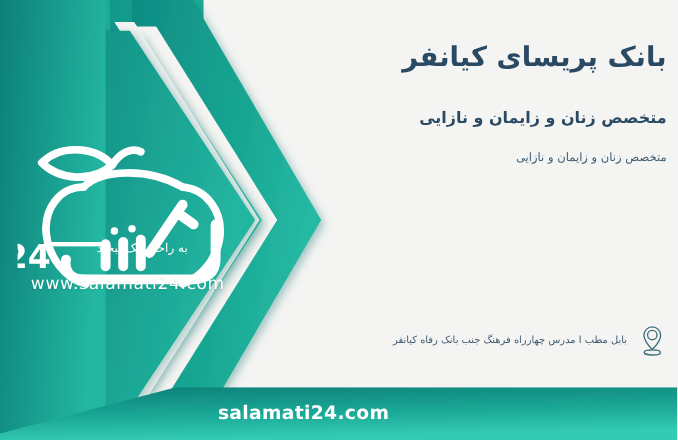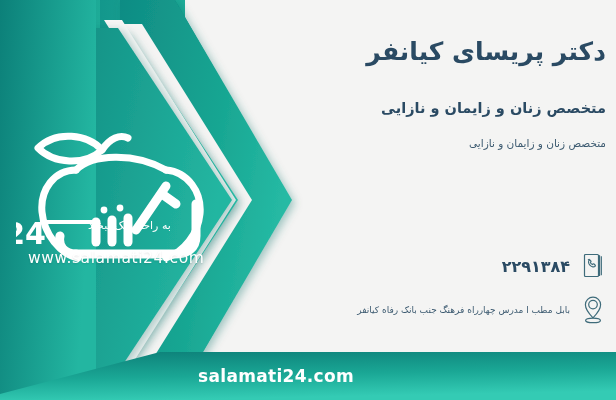--- a/index.html
+++ b/index.html
@@ -229,42 +229,26 @@
       </g>
     </svg>
   </div>
 
   <div class="logo-tagline">به راحتی یک لبخند</div>
 
   <div class="logo-url">www.salamati24.com</div>
 
   <div class="info">
 
-    <div class="doc-name">دکتر پریسای کیانفر</div>
+    <div class="doc-name">بانک پریسای کیانفر</div>
 
     <div class="specialty">متخصص زنان و زایمان و نازایی</div>
 
     <div class="specialty-sub">متخصص زنان و زایمان و نازایی</div>
 
-    <div class="contact-row row-phone">
-      <span class="ic">
-        <svg width="22" height="26" viewBox="0 0 22 26" xmlns="http://www.w3.org/2000/svg">
-          <g fill="none" stroke="#3e6b7a" stroke-width="1.2">
-            <rect x="2.5" y="1.5" width="14" height="22" rx="1"></rect>
-            <line x1="17.5" y1="2.2" x2="17.5" y2="23"></line>
-            <line x1="19.3" y1="3.2" x2="19.3" y2="22.2"></line>
-            <path d="M 7.2 7.4 c -1.1 1.1 -0.8 3.3 0.9 5 c 1.7 1.7 3.9 2 5 0.9
-                     c 0.5 -0.5 0.3 -0.9 -0.1 -1.3 l -1 -1 c -0.4 -0.4 -0.8 -0.3 -1.2 0.1
-                     l -0.4 0.4 c -0.9 -0.3 -1.8 -1.2 -2.1 -2.1 l 0.4 -0.4
-                     c 0.4 -0.4 0.5 -0.8 0.1 -1.2 l -1 -1 c -0.4 -0.4 -0.8 -0.6 -1.3 -0.1 z"></path>
-          </g>
-        </svg>
-      </span>
-      <span class="phone-num">۲۲۹۱۳۸۴</span>
-    </div>
 
     <div class="contact-row row-addr">
       <span class="ic">
         <svg width="24" height="30" viewBox="0 0 24 30" xmlns="http://www.w3.org/2000/svg">
           <g fill="none" stroke="#3e6b7a" stroke-width="1.2">
             <path d="M 12 2.2 c -4.2 0 -7.6 3.4 -7.6 7.6 c 0 5.3 7.6 13 7.6 13
                      s 7.6 -7.7 7.6 -13 c 0 -4.2 -3.4 -7.6 -7.6 -7.6 z"></path>
             <circle cx="12" cy="9.6" r="4.3"></circle>
             <ellipse cx="12" cy="25.4" rx="7.4" ry="2.3"></ellipse>
           </g>

